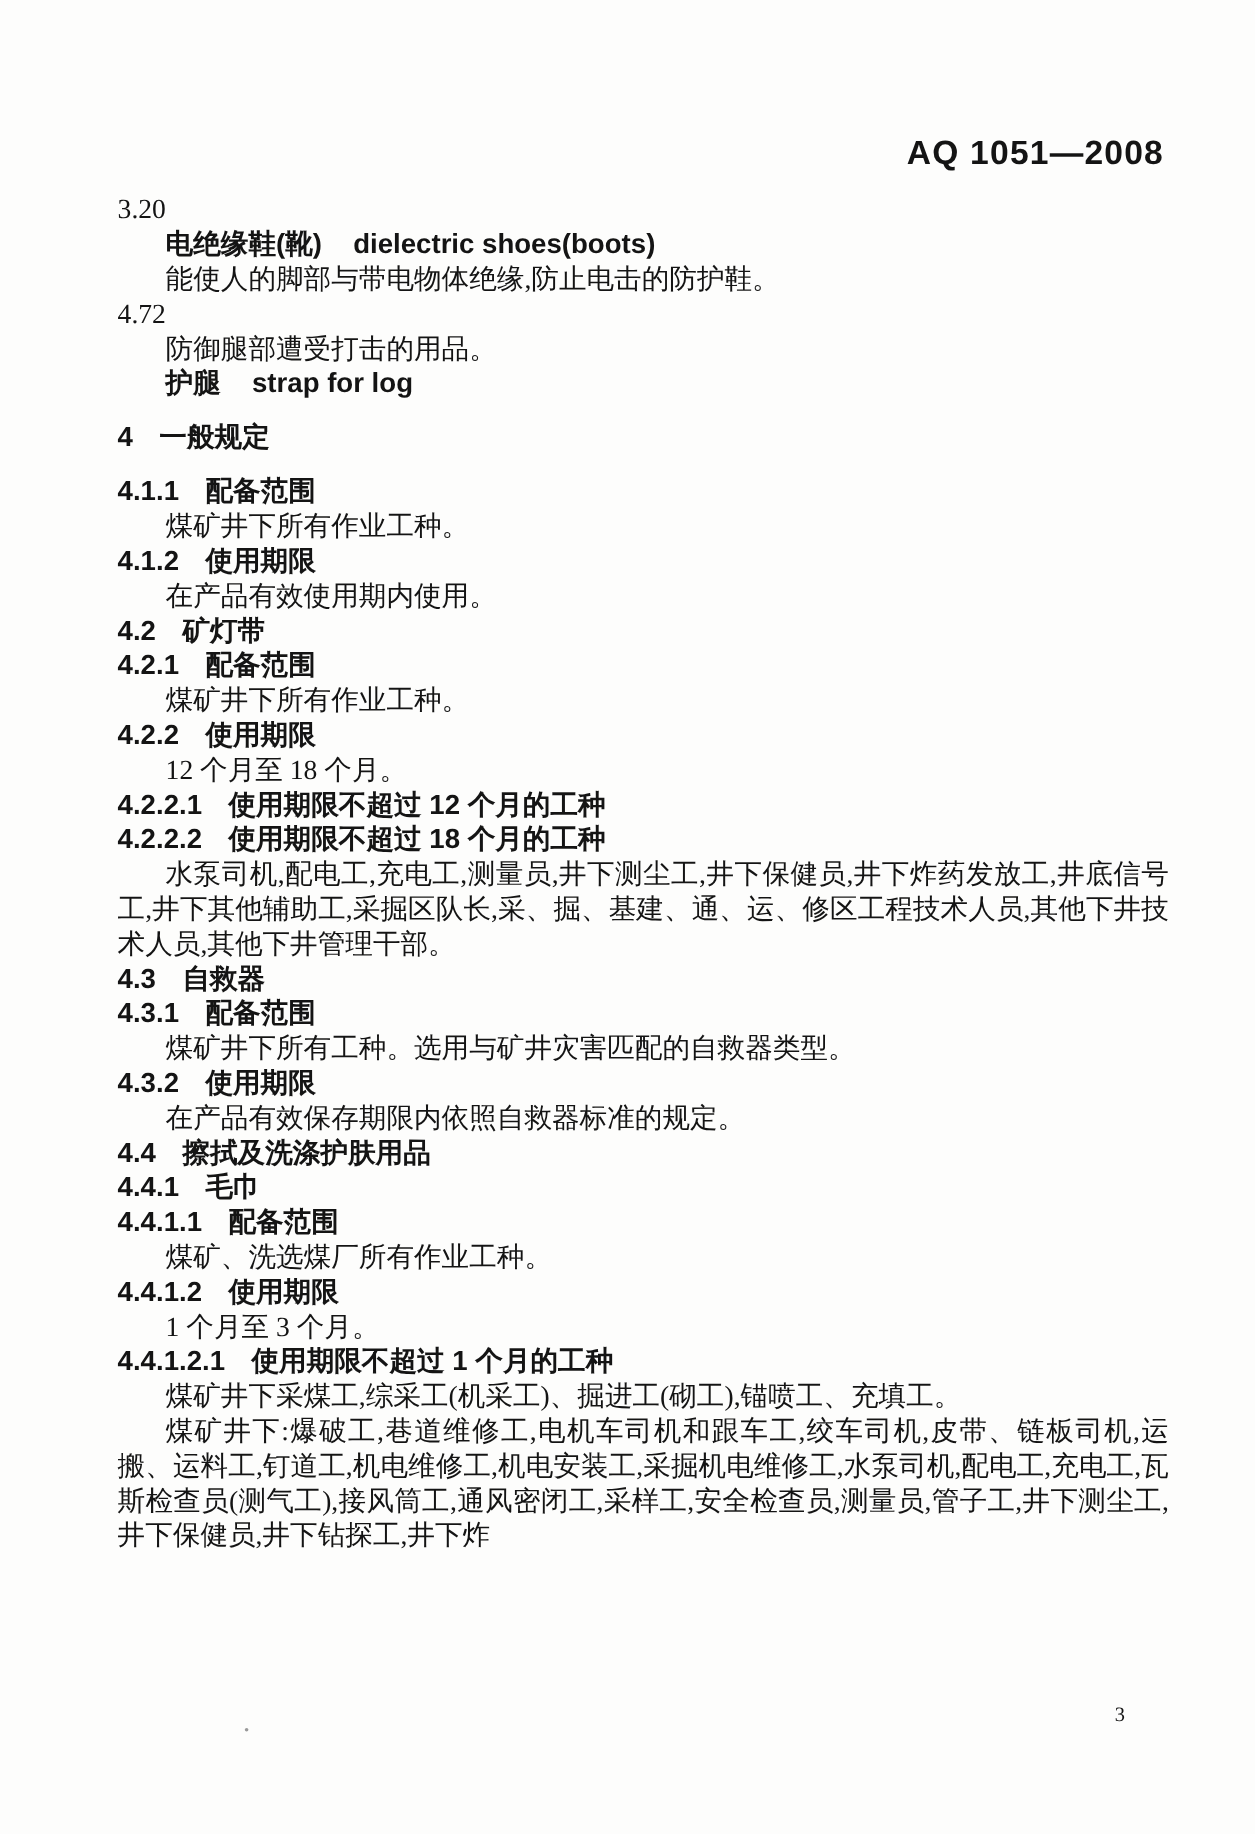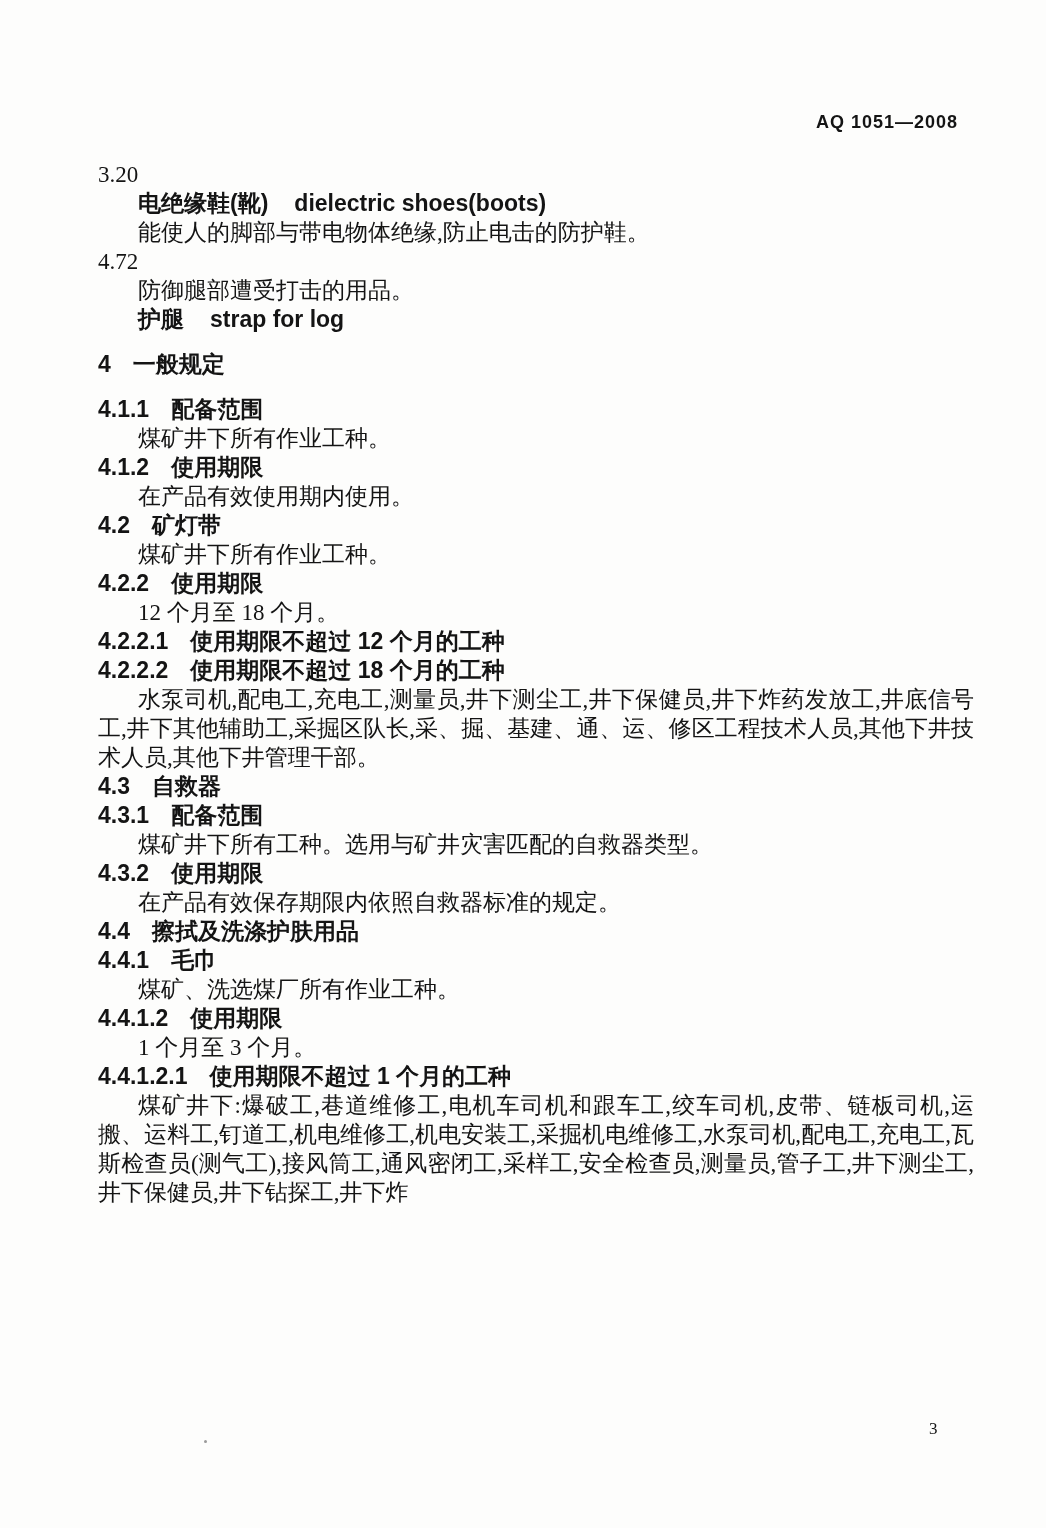--- a/index.html
+++ b/index.html
@@ -8,24 +8,24 @@
     width: 1046px;
     height: 1528px;
     background: #fdfdfc;
     color: #141414;
     overflow: hidden;
     font-family: "Liberation Serif", "DejaVu Serif", serif;
   }
   .std-code {
     position: absolute;
     top: 112px;
-    right: 88px;
+    right: 76px;
     font-family: "Liberation Sans", "DejaVu Sans", sans-serif;
     font-weight: bold;
-    font-size: 18px;
+    font-size: 28px;
     letter-spacing: 1px;
   }
   .content {
     position: absolute;
     left: 98px;
     top: 160px;
     width: 876px;
     font-size: 23px;
     line-height: 29px;
   }
@@ -93,20 +93,23 @@
 
     <div class="line bold">
       <span class="num-gap">4.1.2</span><span>使用期限</span>
     </div>
     <p class="para">在产品有效使用期内使用。</p>
 
     <div class="line bold">
       <span class="num-gap">4.2</span><span>矿灯带</span>
     </div>
 
+    <div class="line bold">
+      <span class="num-gap">4.2.1</span><span>配备范围</span>
+    </div>
     <p class="para">煤矿井下所有作业工种。</p>
 
     <div class="line bold">
       <span class="num-gap">4.2.2</span><span>使用期限</span>
     </div>
     <p class="para">12 个月至 18 个月。</p>
 
     <div class="line bold">
       <span class="num-gap">4.2.2.1</span><span>使用期限不超过 12 个月的工种</span>
     </div>
@@ -131,30 +134,34 @@
     <p class="para">在产品有效保存期限内依照自救器标准的规定。</p>
 
     <div class="line bold">
       <span class="num-gap">4.4</span><span>擦拭及洗涤护肤用品</span>
     </div>
 
     <div class="line bold">
       <span class="num-gap">4.4.1</span><span>毛巾</span>
     </div>
 
+    <div class="line bold">
+      <span class="num-gap">4.4.1.1</span><span>配备范围</span>
+    </div>
     <p class="para">煤矿、洗选煤厂所有作业工种。</p>
 
     <div class="line bold">
       <span class="num-gap">4.4.1.2</span><span>使用期限</span>
     </div>
     <p class="para">1 个月至 3 个月。</p>
 
     <div class="line bold">
       <span class="num-gap">4.4.1.2.1</span><span>使用期限不超过 1 个月的工种</span>
     </div>
+    <p class="para">煤矿井下采煤工,综采工(机采工)、掘进工(砌工),锚喷工、充填工。</p>
 
     <p class="para">煤矿井下:爆破工,巷道维修工,电机车司机和跟车工,绞车司机,皮带、链板司机,运搬、运料工,钉道工,机电维修工,机电安装工,采掘机电维修工,水泵司机,配电工,充电工,瓦斯检查员(测气工),接风筒工,通风密闭工,采样工,安全检查员,测量员,管子工,井下测尘工,井下保健员,井下钻探工,井下炸</p>
 
   </div>
 
   <div class="speck"></div>
   <div class="page-num">3</div>
 
 </div>
 

